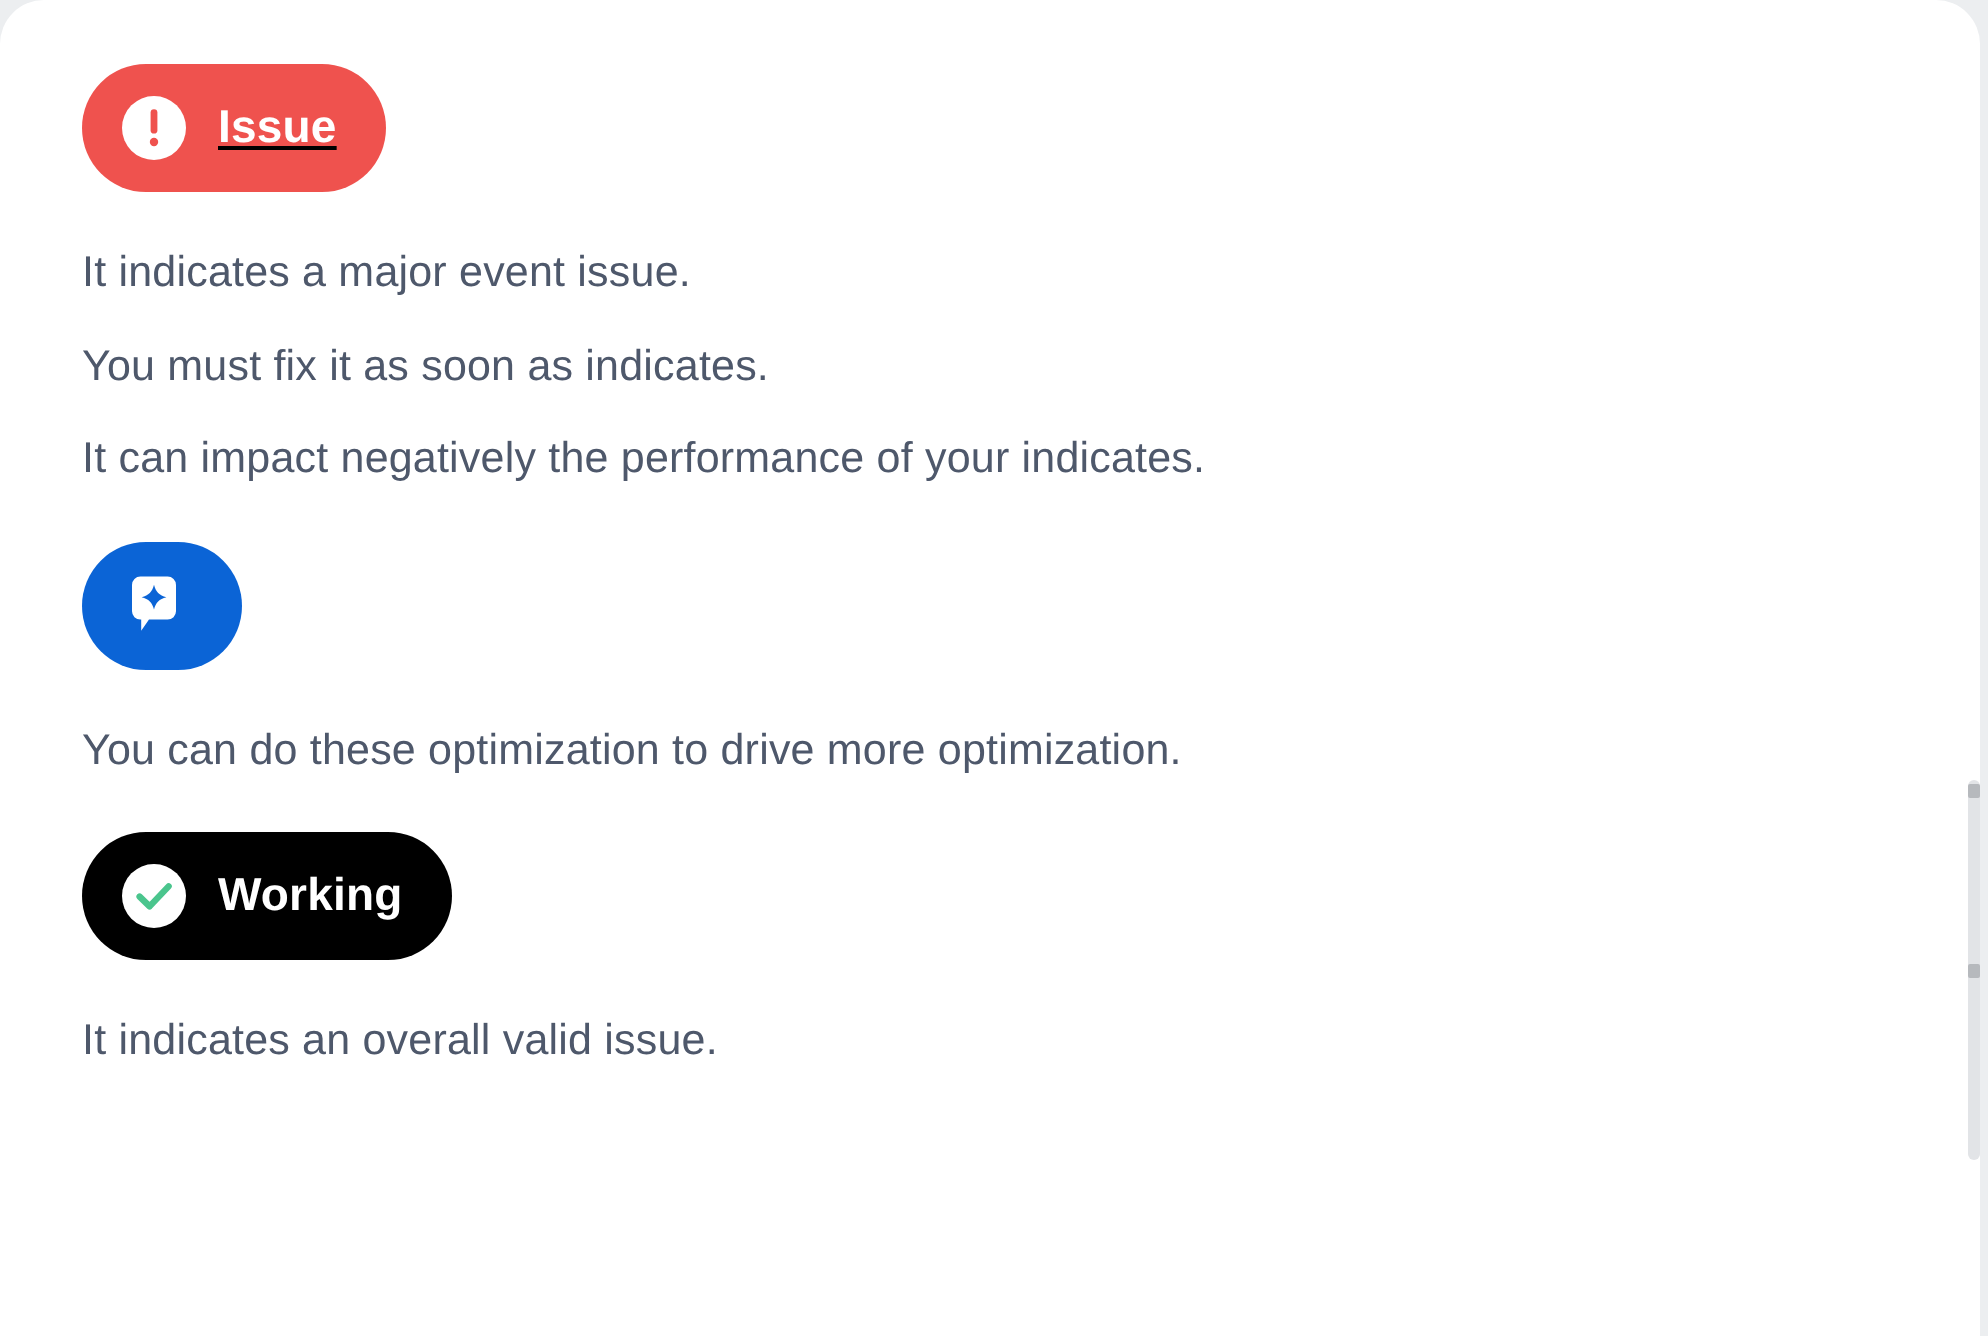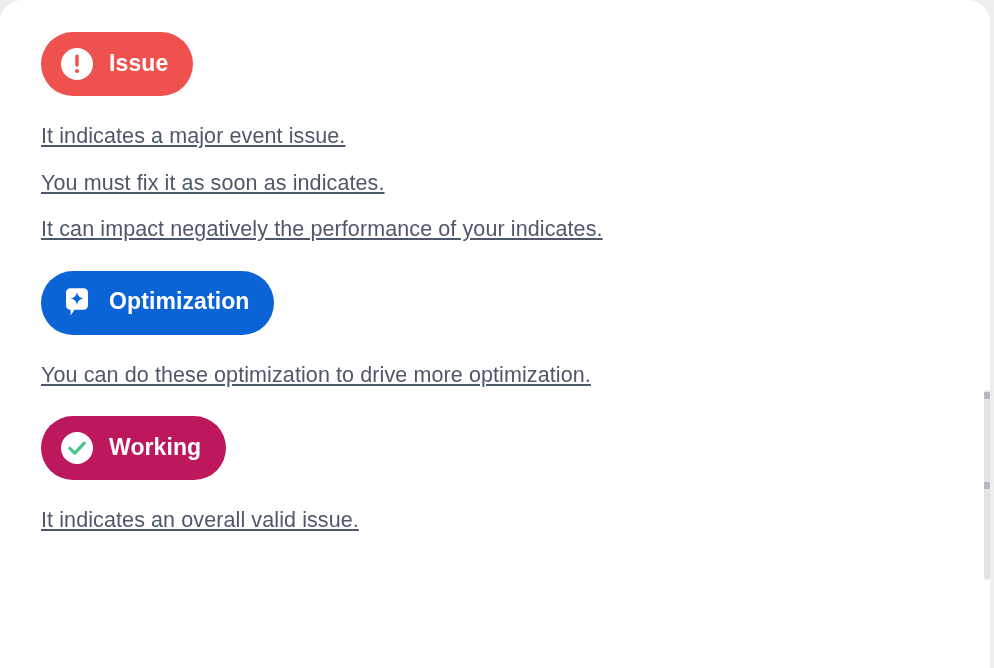--- a/index.html
+++ b/index.html
@@ -58,37 +58,36 @@
     top: -1px;
   }
 
   .badge-icon {
     width: 38px;
     height: 38px;
     flex: 0 0 38px;
     display: block;
   }
 
-  .badge-issue        { background: #ef524e; }
+  .badge-issue        { background: #ef524e; text-decoration: underline; }
   .badge-optimization { background: #0b64d6; }
-  .badge-working      { background: #be185d; }
+  .badge-working      { background: #000000; }
 
   
   .desc-block {
     margin-top: 30px;
   }
 
   .desc-line {
     font-size: 21.5px;
     font-weight: 400;
     color: #4e586b;
     line-height: 1;
     margin-bottom: 25px;
     letter-spacing: 0.1px;
-    text-decoration: underline;
   }
 
   .section { margin-bottom: 30px; }
   .section:last-child { margin-bottom: 0; }
 
   .section-optimization { margin-top: 22px; }
   .section-working      { margin-top: 22px; }
 
   
   #scrollbar-track {
@@ -152,21 +151,20 @@
       <div class="badge badge-optimization">
         <span class="badge-icon">
           <svg viewBox="0 0 38 38" width="38" height="38" aria-hidden="true">
             <path d="M8 8.5 a4.2 4.2 0 0 1 4.2-4.2 h13.6 A4.2 4.2 0 0 1 30 8.5
                      v13.1 a4.2 4.2 0 0 1 -4.2 4.2 h-9.3 l-3.9 5.6 v-5.6 h-0.4
                      A4.2 4.2 0 0 1 8 21.6 z" fill="#ffffff"></path>
             <path d="M19 8.4 c0.9 3.6 2.6 5.3 6.2 6.2 c-3.6 0.9 -5.3 2.6 -6.2 6.2
                      c-0.9 -3.6 -2.6 -5.3 -6.2 -6.2 c3.6 -0.9 5.3 -2.6 6.2 -6.2 z" fill="#0b64d6"></path>
           </svg>
         </span>
-        <span class="badge-label">Optimization</span>
       </div>
 
       <div class="desc-block">
         <p class="desc-line">You can do these optimization to drive more optimization.</p>
       </div>
     </div>
 
     <div class="section section-working">
 
       <div class="badge badge-working">

